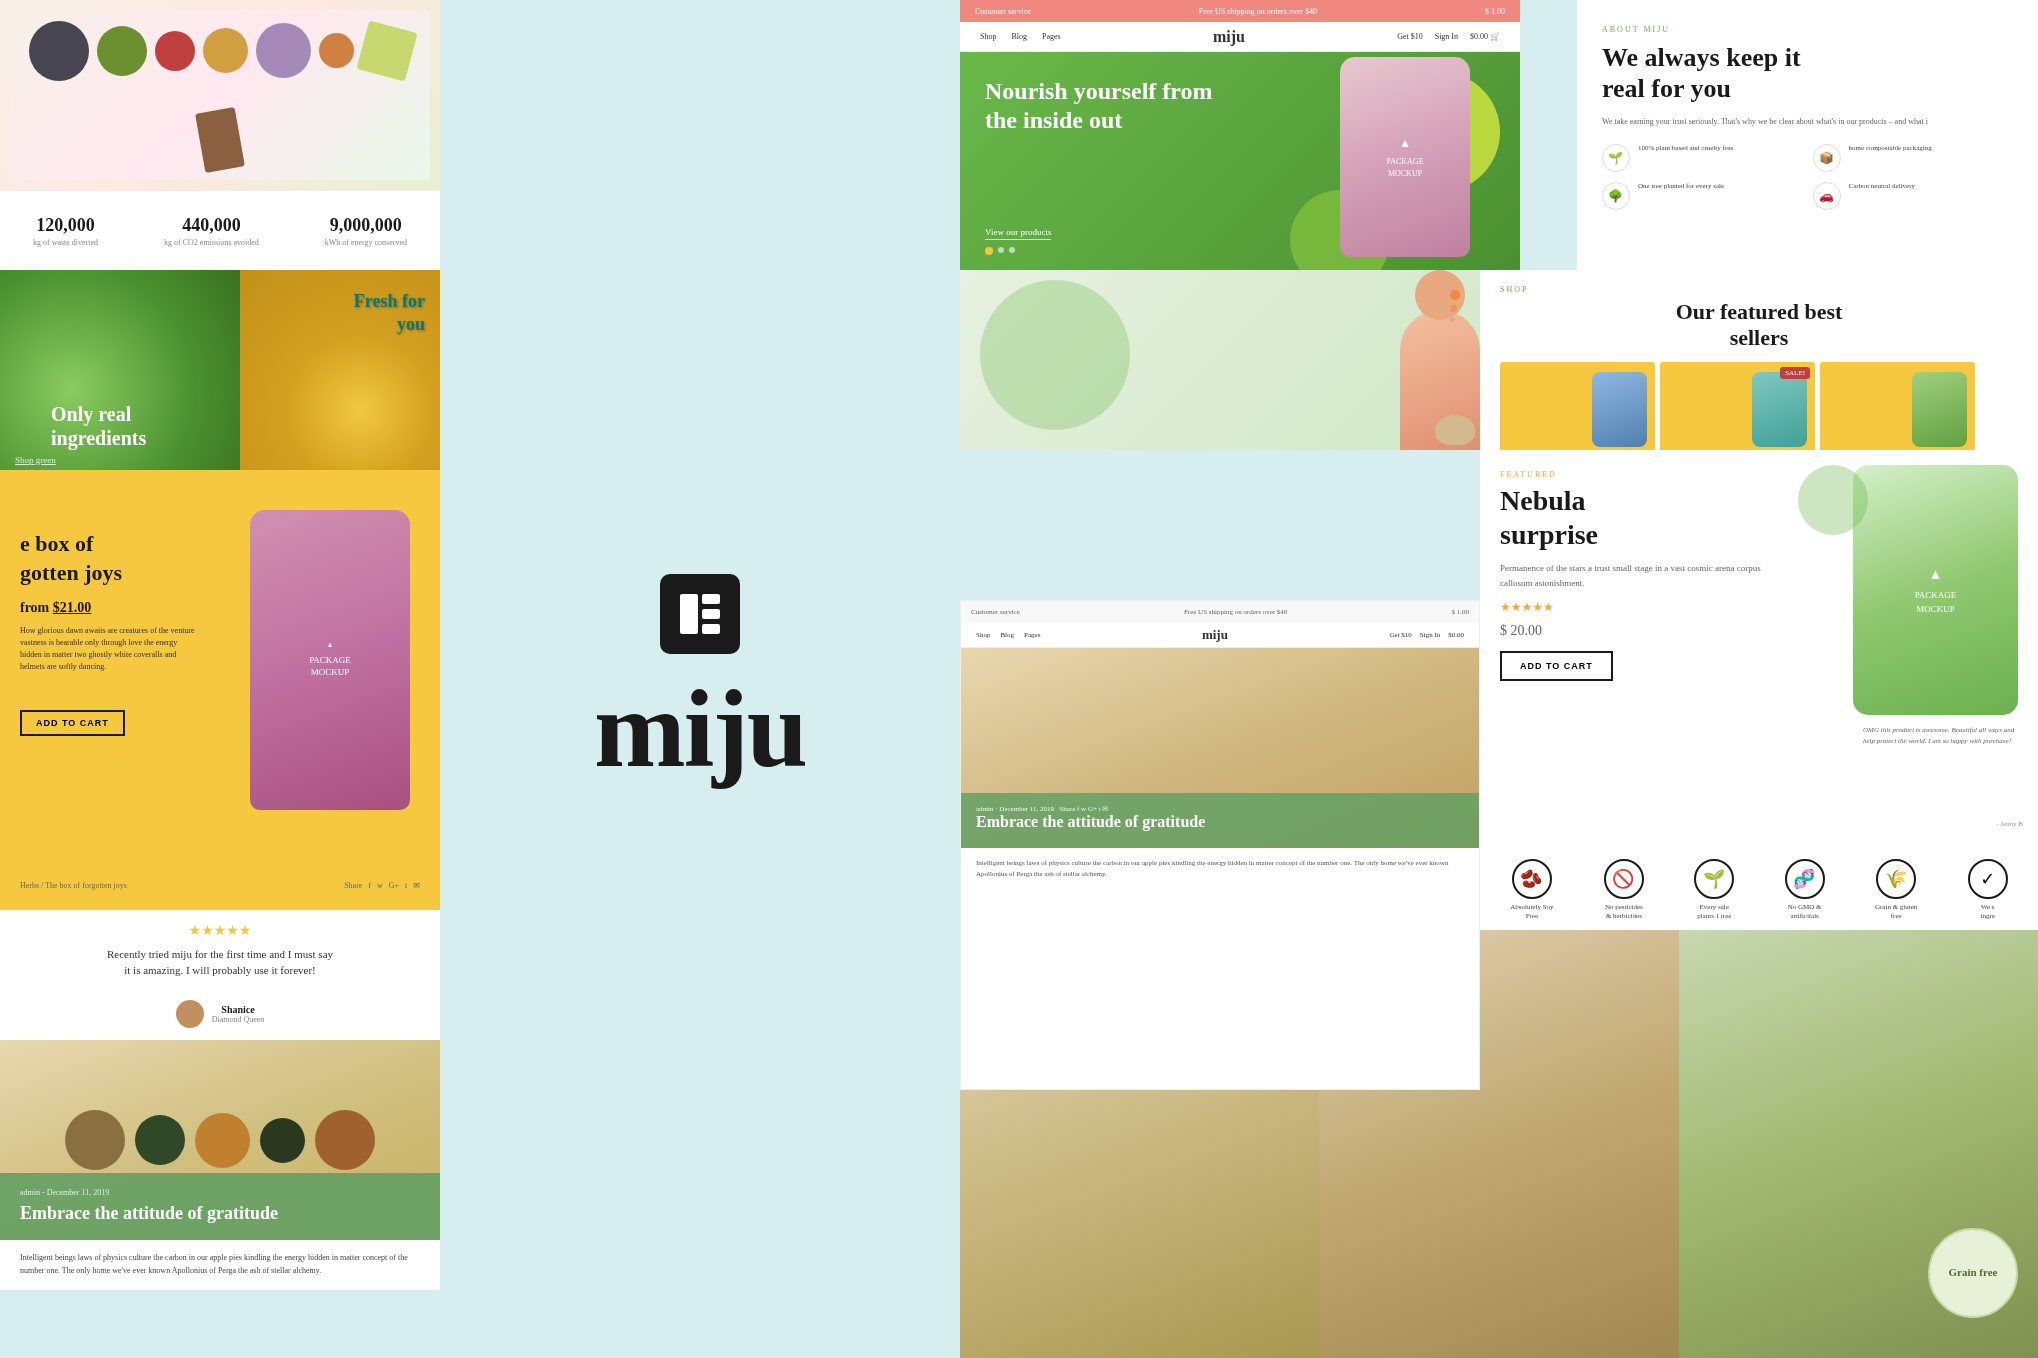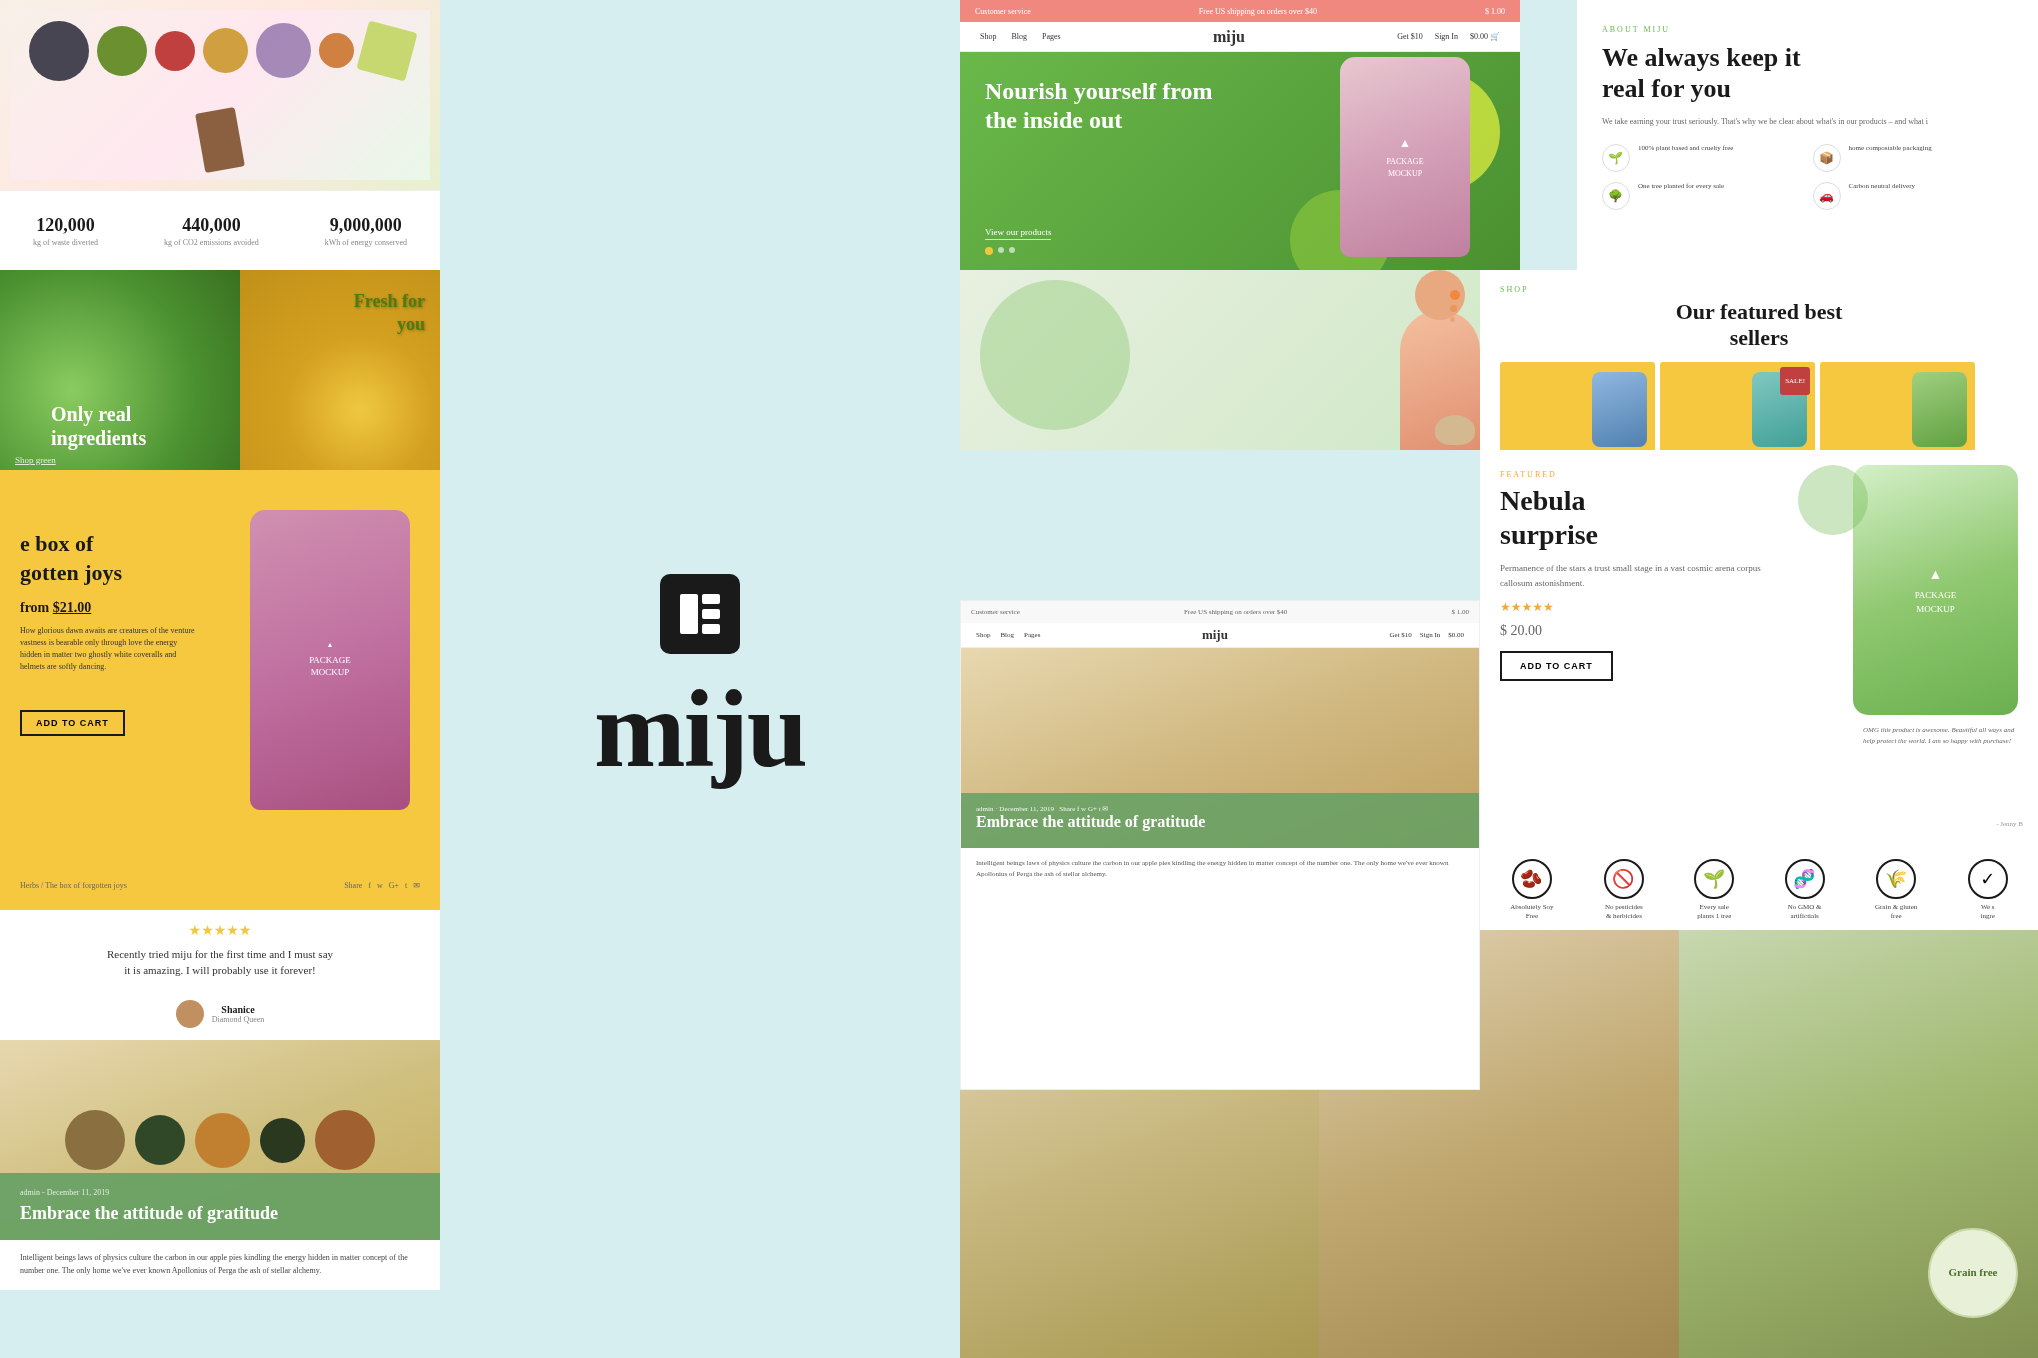--- a/index.html
+++ b/index.html
@@ -136,21 +136,21 @@
       width: 200px;
       height: 200px;
       background: #e8d8c0;
       position: relative;
       overflow: hidden;
     }
     .fresh-for-you {
       position: absolute;
       top: 20px;
       right: 15px;
-      color: #4d7c0f;
+      color: #0f766e;
       font-size: 18px;
       font-weight: bold;
       text-align: right;
       line-height: 1.3;
       text-shadow: 1px 1px 3px rgba(0,0,0,0.3);
     }
     .juice-visual {
       width: 100%;
       height: 100%;
       background: radial-gradient(circle at 60% 70%, #f0c840 0%, #d4a020 40%, #c09018 100%);
@@ -743,21 +743,21 @@
 
   <div style="position:absolute;top:270px;left:520px;width:558px;height:180px;background:white;padding:15px 20px;">
     <div style="font-size:8px;color:#6ab84a;letter-spacing:2px;text-transform:uppercase;margin-bottom:5px;">SHOP</div>
     <div style="font-size:22px;font-weight:bold;color:#1a1a1a;text-align:center;line-height:1.2;">Our featured best<br>sellers</div>
     <div class="products-grid">
       <div class="prod-card">
         <div class="prod-bag-mini prod-bag-blue"></div>
       </div>
       <div class="prod-card">
         <div class="prod-bag-mini prod-bag-teal"></div>
-        <div style="position:absolute;top:5px;right:5px;background:#c04040;color:white;font-size:7px;padding:10px 5px;border-radius:3px;">SALE!</div>
+        <div style="position:absolute;top:5px;right:5px;background:#c04040;color:white;font-size:7px;padding:2px 5px;border-radius:3px;">SALE!</div>
       </div>
       <div class="prod-card">
         <div class="prod-bag-mini prod-bag-green"></div>
       </div>
     </div>
   </div>
 
   <div style="position:absolute;top:450px;left:520px;width:558px;height:400px;background:white;padding:20px;overflow:hidden;">
     <div style="font-size:8px;color:#f0a840;letter-spacing:2px;text-transform:uppercase;margin-bottom:5px;">FEATURED</div>
     <div style="font-size:28px;font-weight:bold;color:#1a1a1a;line-height:1.2;margin-bottom:10px;">Nebula<br>surprise</div>

